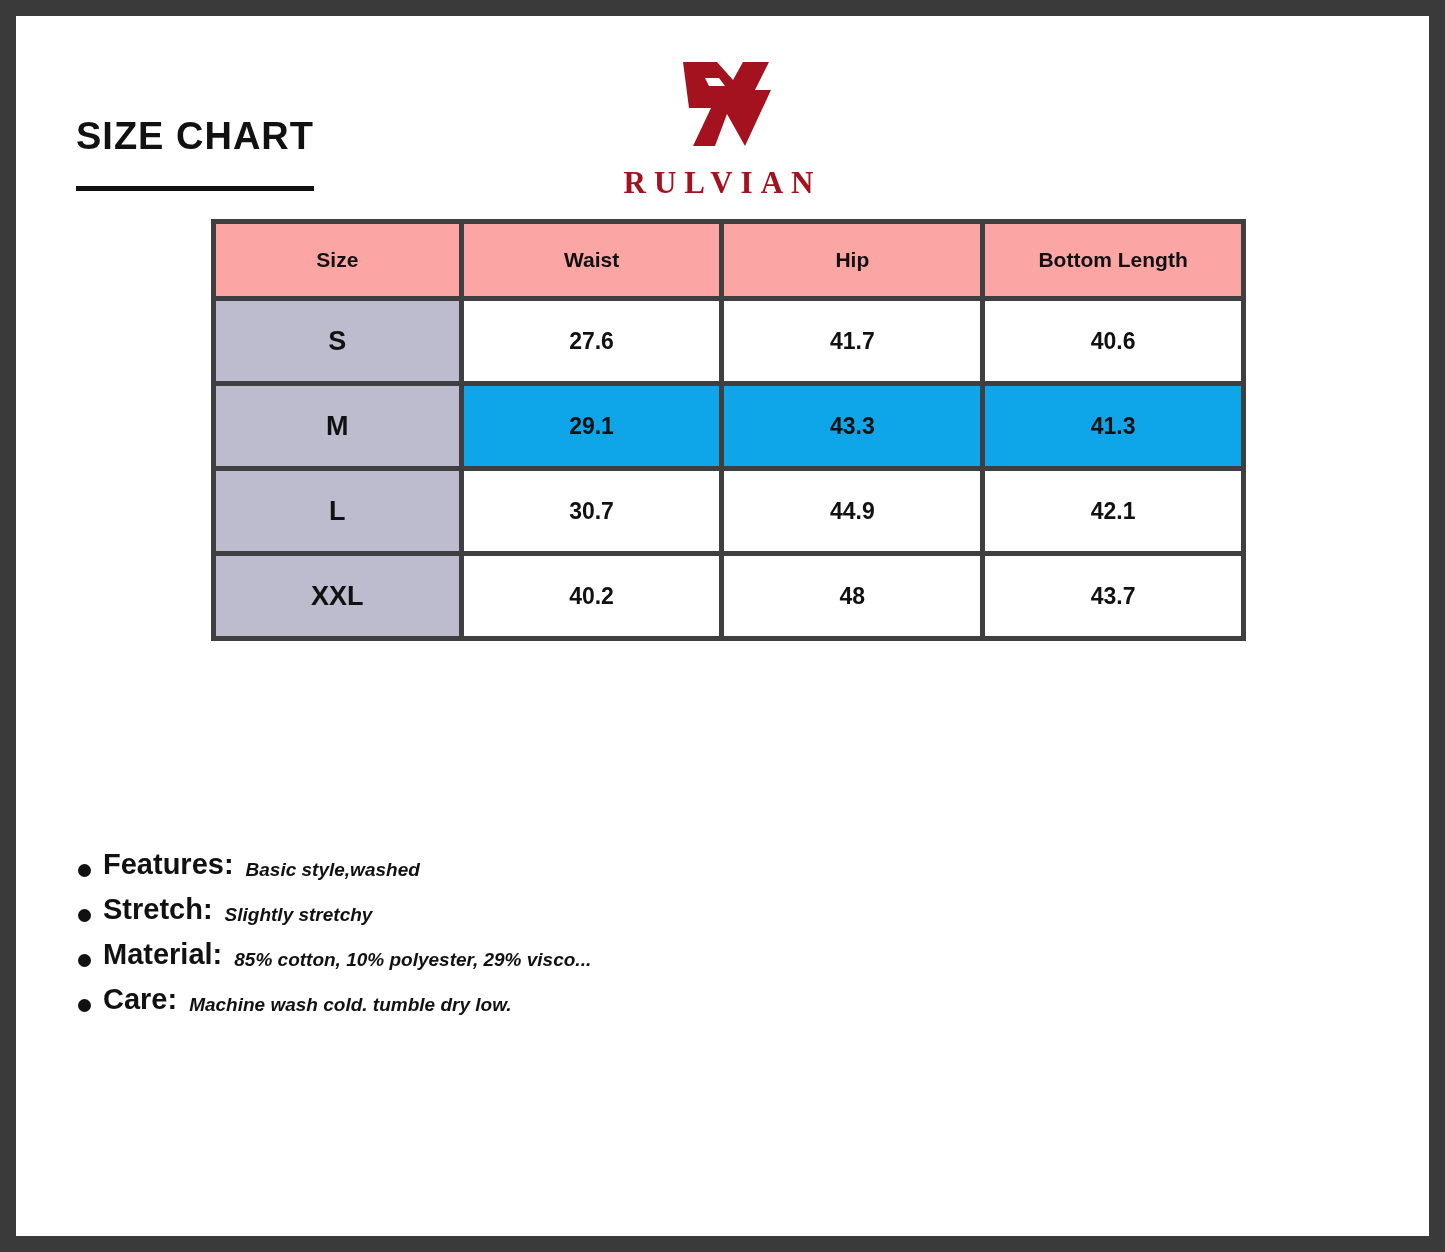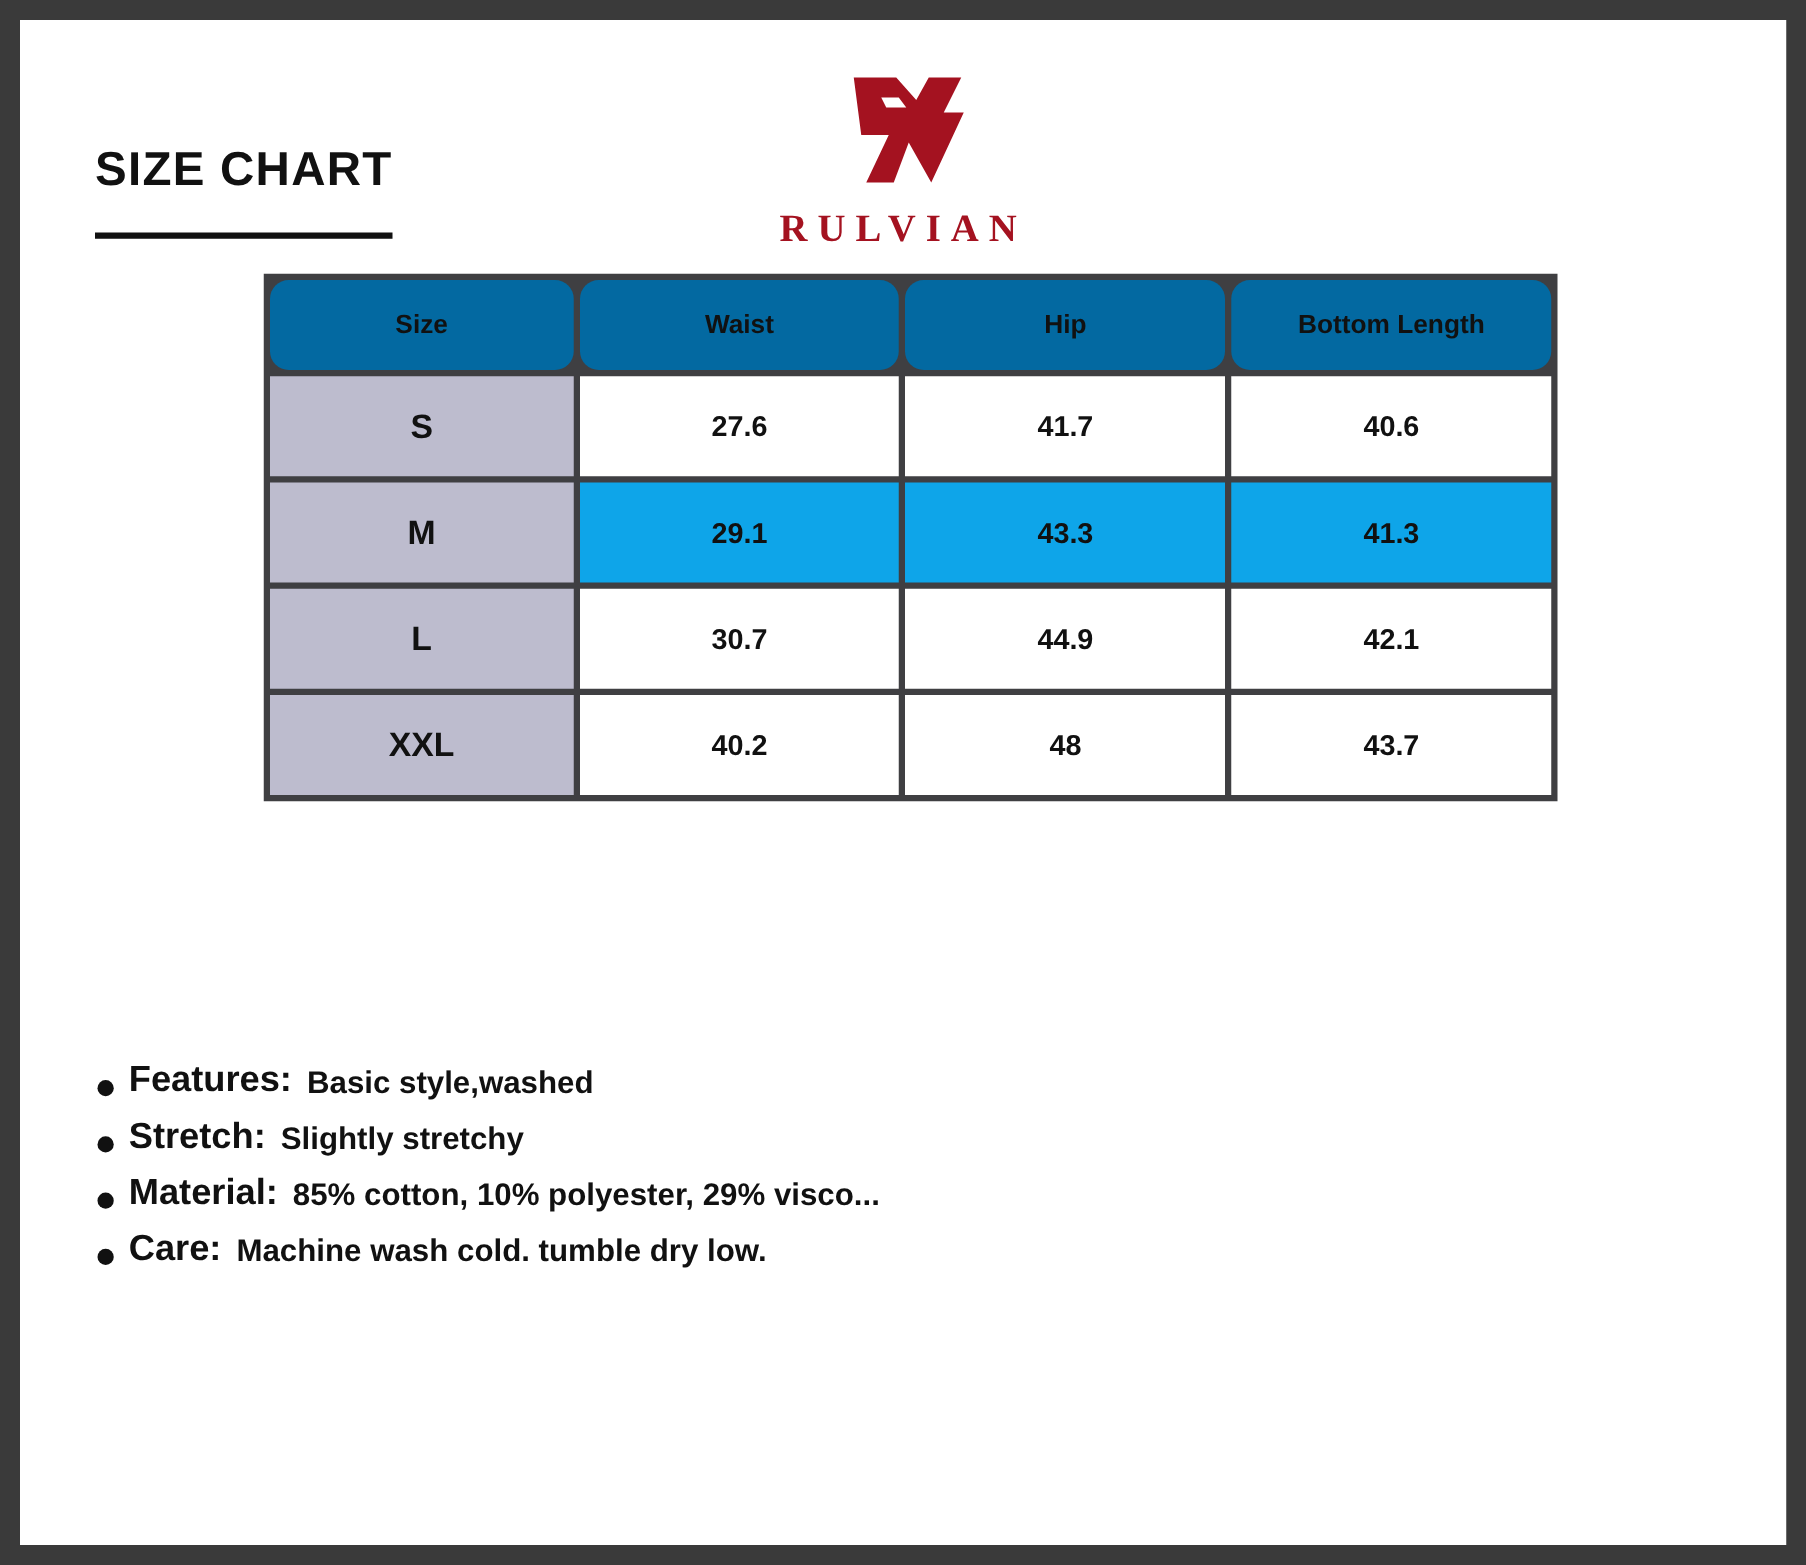--- a/index.html
+++ b/index.html
@@ -91,24 +91,23 @@
   table.size-chart th,
   table.size-chart td {
     text-align: center;
     font-weight: bold;
     color: #111111;
     background: #ffffff;
     height: 78px;
     vertical-align: middle;
   }
   table.size-chart th {
-    background: #0369a1;
+    background: #fca5a5;
     font-size: 21px;
     height: 70px;
-    border-radius: 15px;
   }
   table.size-chart td.size-cell {
     background: #bdbcce;
     font-size: 27px;
   }
   table.size-chart td.val {
     font-size: 23px;
   }
   table.size-chart tr.alt td.val {
     background: #0ea5e9;
@@ -139,24 +138,25 @@
     position: relative;
     top: -4px;
   }
   .note-label {
     font-size: 29px;
     font-weight: bold;
     color: #111111;
     white-space: nowrap;
   }
   .note-value {
-    font-size: 25px;
+    font-size: 19px;
     font-weight: bold;
     color: #111111;
     margin-left: 12px;
+    font-style: italic;
   }
 </style>
 </head>
 <body>
 
 <div class="page">
   <div class="inner">
 
     <div class="title-block">
       <h1 class="title">SIZE CHART</h1>

